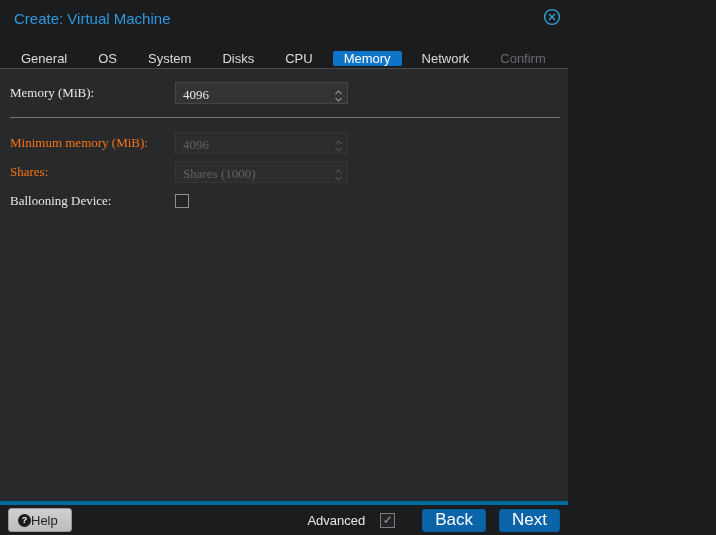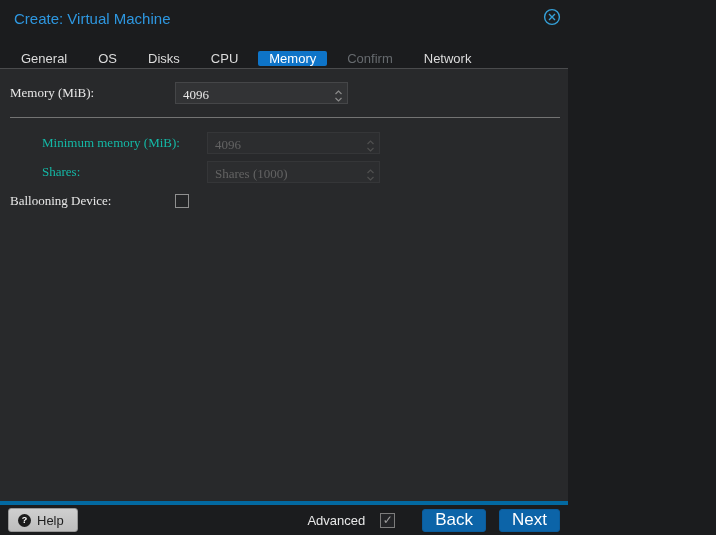--- a/index.html
+++ b/index.html
@@ -40,21 +40,21 @@
   .panel {
     position: absolute; top: 68px; left: 0; right: 0; bottom: 30px;
     background: #28292b;
     border-top: 1px solid #4a4b4d;
     border-bottom: 4px solid #0369a1;
     padding: 11px 8px 0 10px;
     font-family: Liberation Serif, serif;
   }
   .row { display: flex; align-items: center; height: 26px; margin-bottom: 3px; }
   .lbl { width: 165px; flex: 0 0 165px; color: #e8e8e8; }
-  .row.disabled .lbl { color: #14b8a6; margin-left: 32px; }
+  .row.disabled .lbl { color: #f97316; }
   .field {
     width: 173px; height: 22px; background: #323335;
     border: 1px solid #454648; display: flex; align-items: flex-end;
     padding: 0 4px 0 7px; cursor: text;
   }
   .field .val { flex: 1; color: #e8e8e8; }
   .row.disabled .field { background: #2c2d2f; border-color: #353638; }
   .row.disabled .field .val { color: #636363; }
   .spin { display: flex; flex-direction: column; align-items: center; cursor: pointer; }
   .spin svg { display: block; }
@@ -67,21 +67,21 @@
     width: 14px; height: 14px; border: 1px solid #8f8f8f; background: #242527;
     display: inline-block; cursor: pointer;
   }
 
   
   .footer {
     position: absolute; bottom: 0; left: 0; right: 0; height: 30px;
     display: flex; align-items: center; padding: 0 8px;
   }
   .help-btn {
-    height: 24px; padding: 0 13px 0 9px; display: flex; align-items: center; gap: 6px;
+    height: 24px; padding: 0 13px 0 9px; display: flex; align-items: center; 
     background: linear-gradient(#cfcfcf, #bdbdbd);
     border: 1px solid #979797; border-radius: 3px;
     font-family: "Liberation Sans", sans-serif; font-size: 13px; color: #1e1e1e;
     cursor: pointer;
   }
   .help-icon {
     width: 13px; height: 13px; border-radius: 50%; background: #1c1c1c;
     display: flex; align-items: center; justify-content: center;
   }
   .help-icon::before { content: "?"; color: #ffffff; font-size: 9px; font-weight: bold; }
@@ -112,25 +112,26 @@
           <circle cx="9" cy="9" r="7.4" fill="none" stroke="#35a0d8" stroke-width="1.4"></circle>
           <path d="M6 6 L12 12 M12 6 L6 12" stroke="#35a0d8" stroke-width="1.4" fill="none"></path>
         </svg>
       </span>
     </div>
   </div>
 
   <div class="tabbar">
     <div class="tab">General</div>
     <div class="tab">OS</div>
+    <div class="tab">System</div>
     <div class="tab">Disks</div>
     <div class="tab">CPU</div>
     <div class="tab selected">Memory</div>
+    <div class="tab">Network</div>
     <div class="tab disabled">Confirm</div>
-    <div class="tab">Network</div>
   </div>
 
   <div class="panel">
 
     <div class="row">
       <span class="lbl">Memory (MiB):</span>
       <div class="field">
         <span class="val">4096</span>
         <span class="spin">
           <svg width="9" height="7" viewBox="0 0 9 7">

